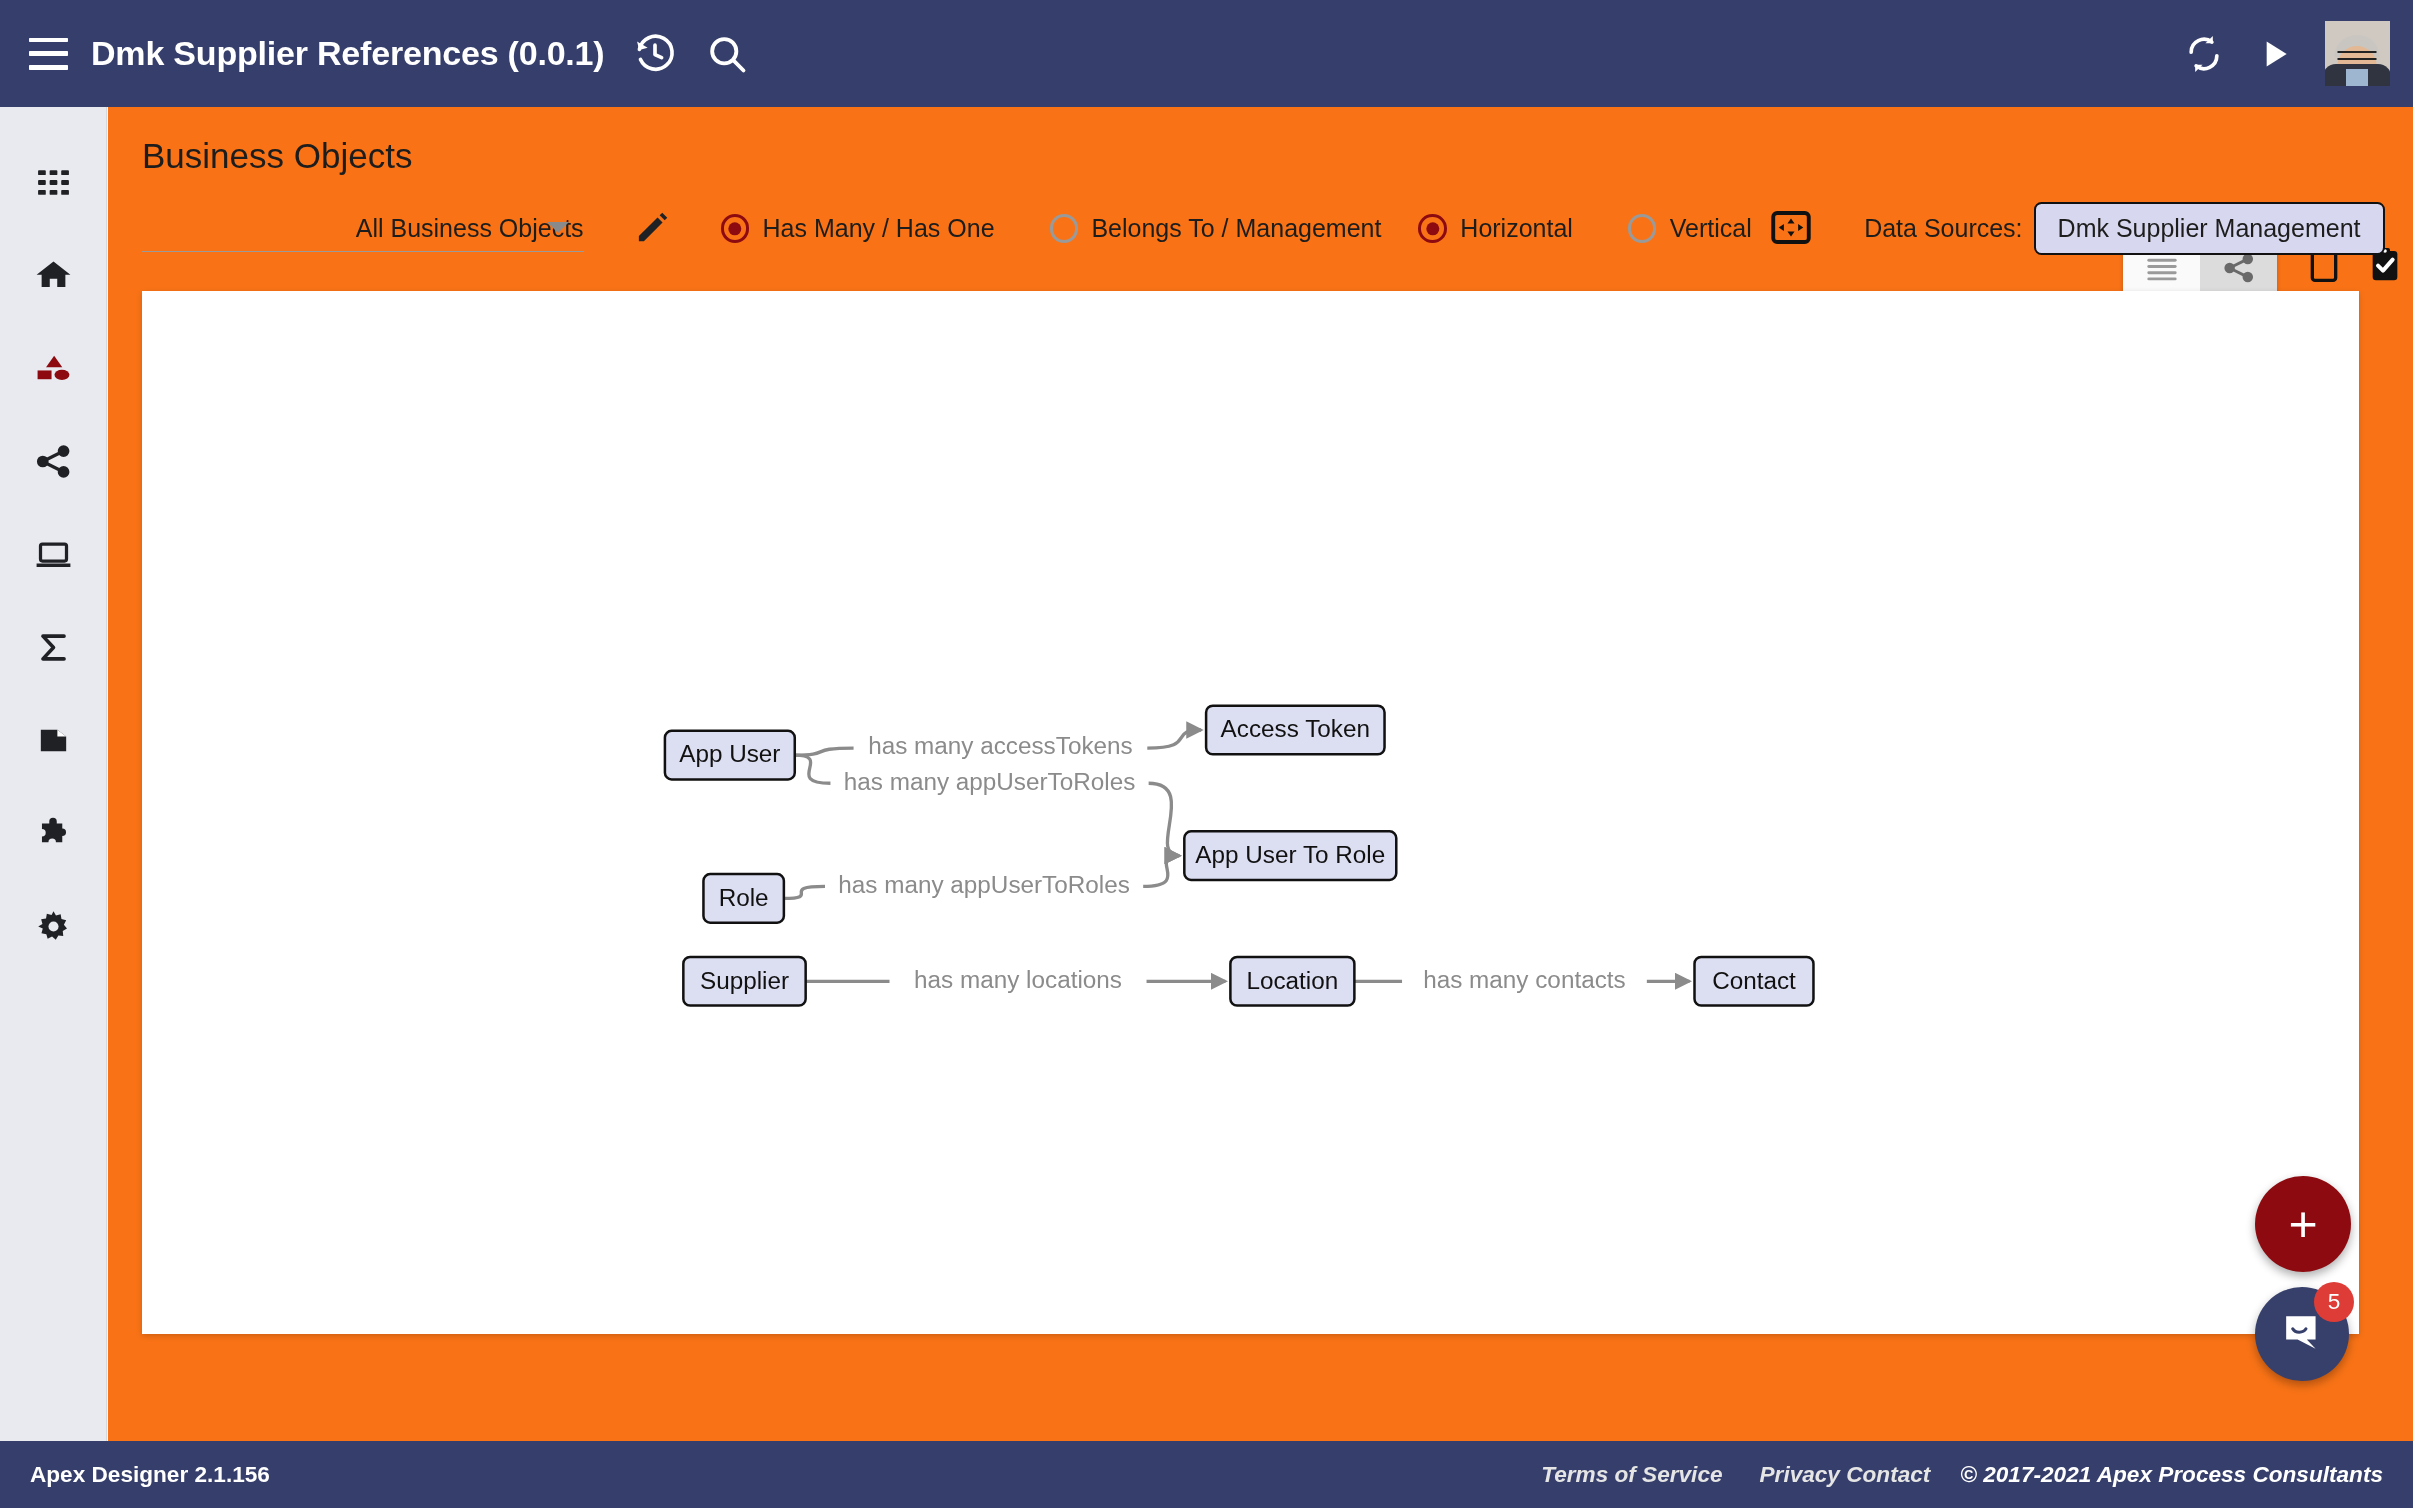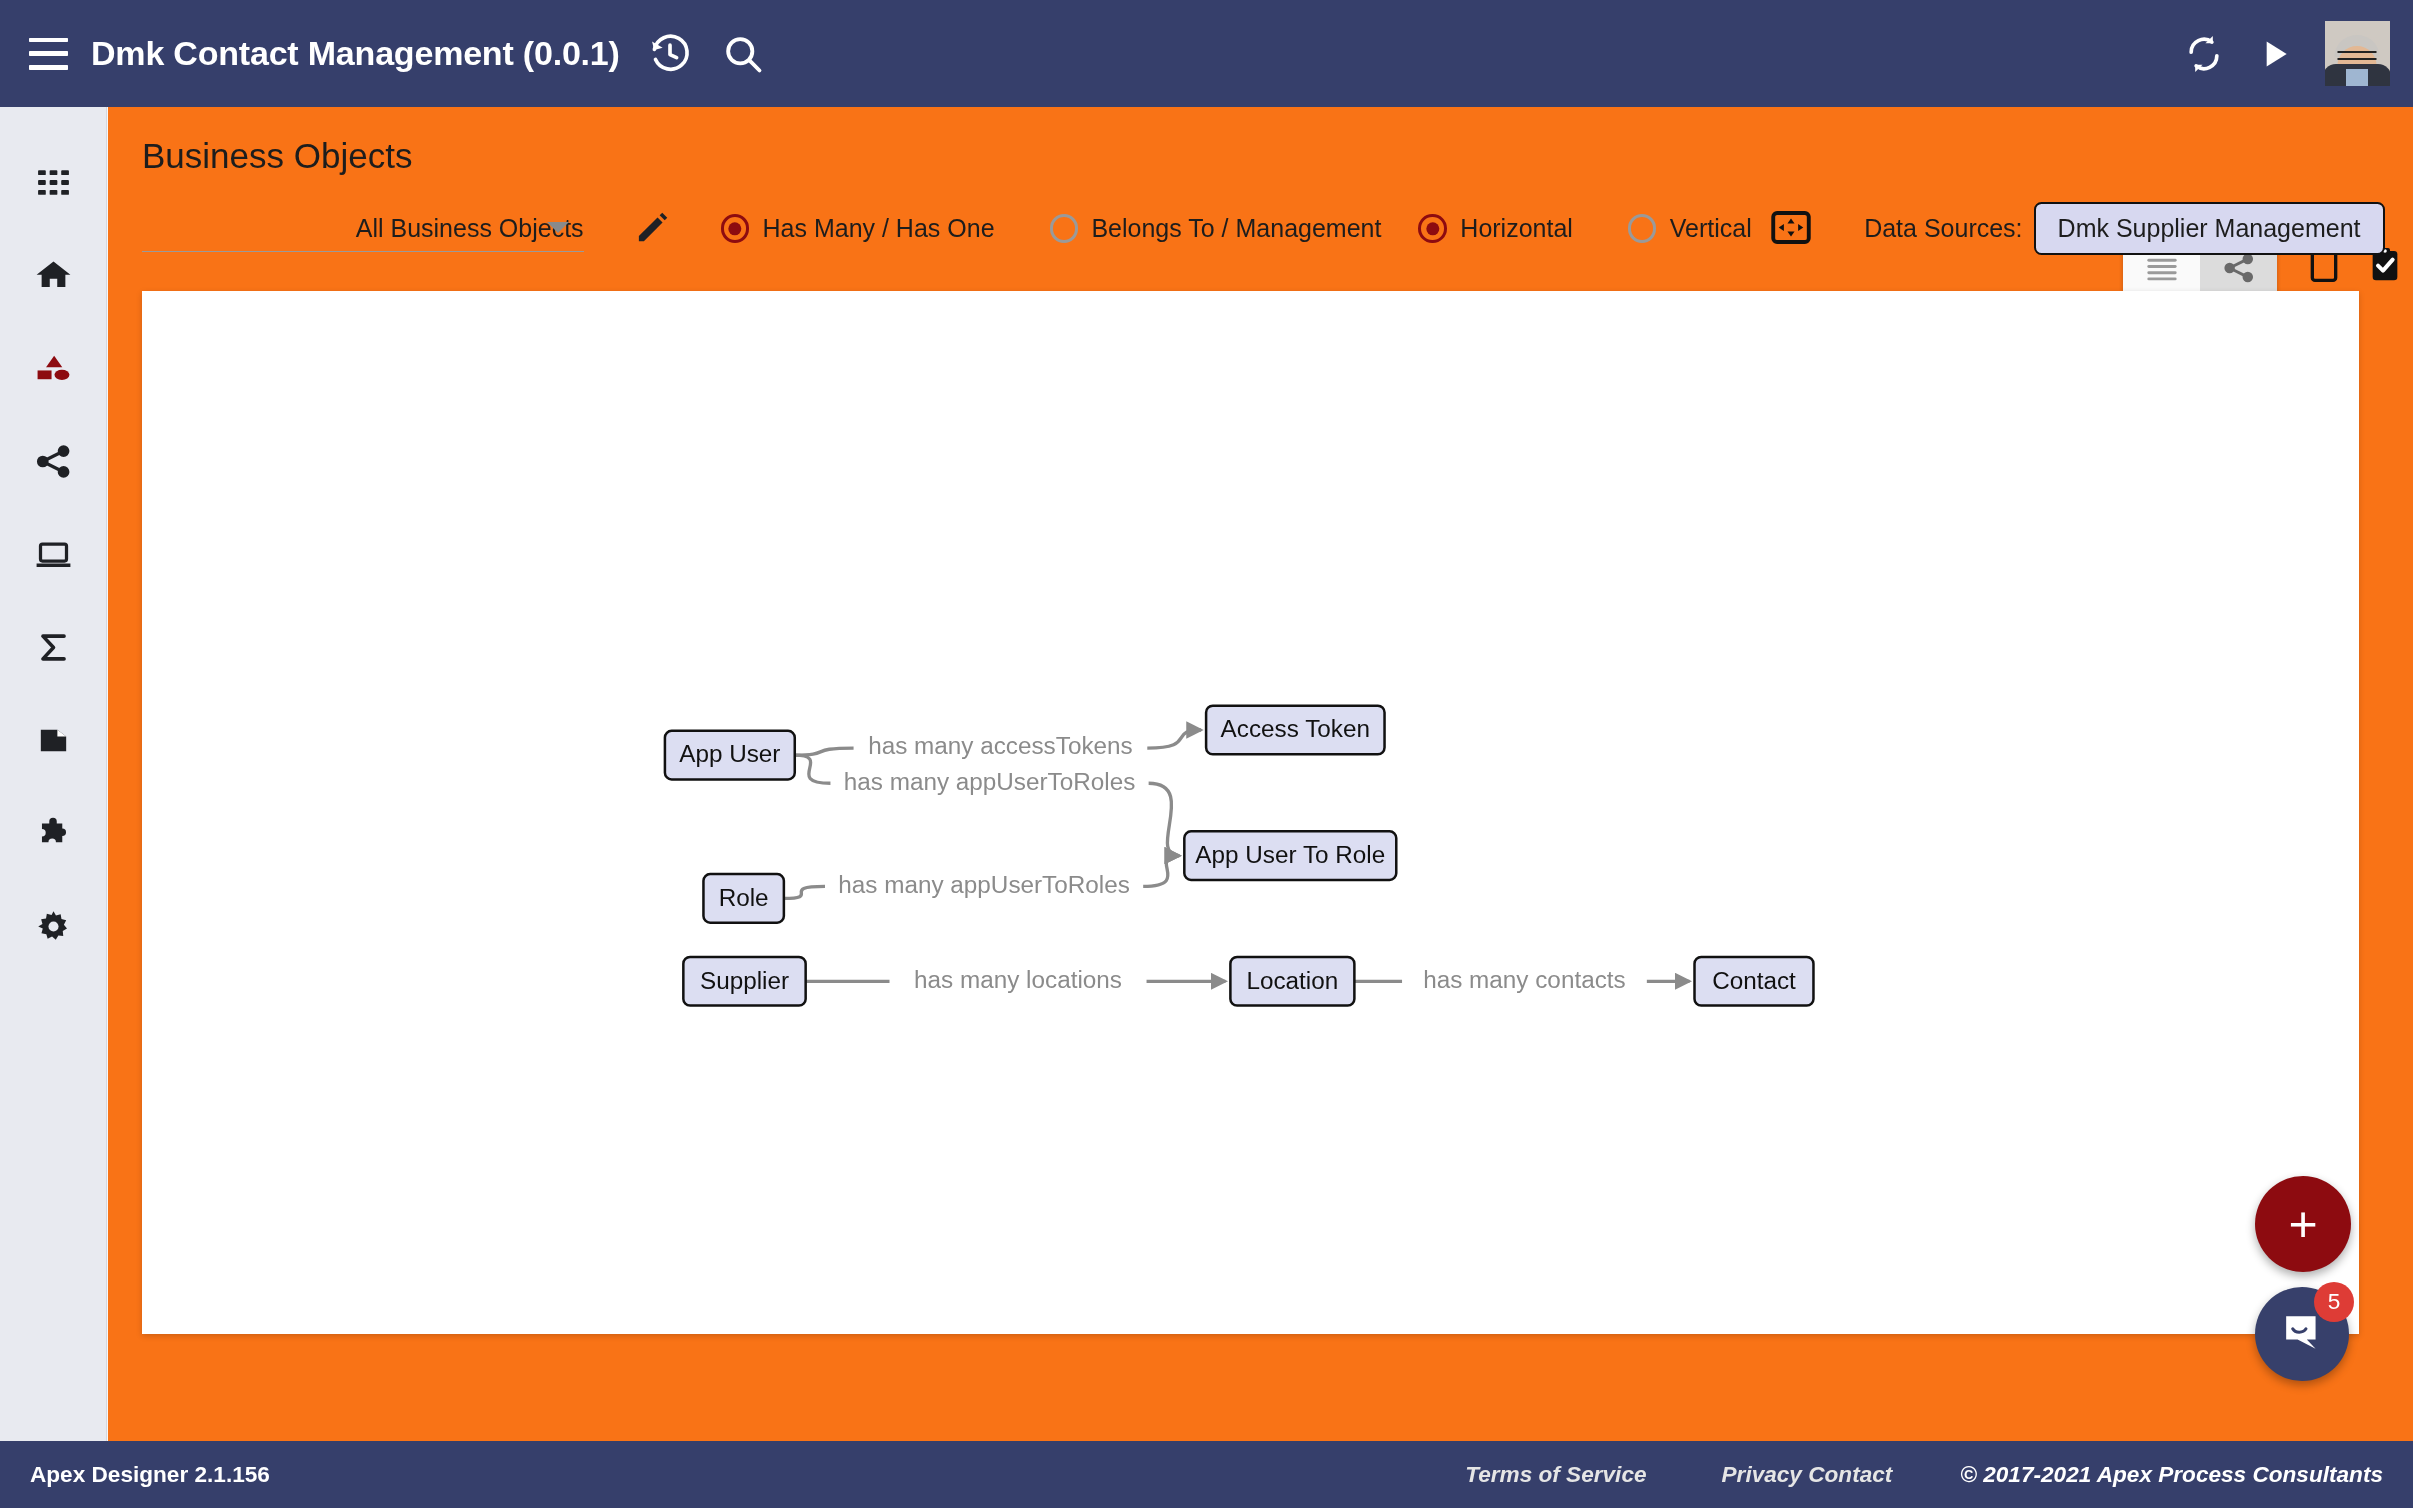--- a/index.html
+++ b/index.html
@@ -121,21 +121,21 @@
   }
   .chat-badge {
     position:absolute; top: -5px; right: -5px; width: 40px; height: 40px;
     border-radius:50%; background:#de3c36; color:#fff; font-size:22.6px;
     display:flex; align-items:center; justify-content:center;
   }
 
   
   .footer {
     position:absolute; left:0; bottom:0; width: 2413px; height: 67px;
-    background:#363f6b; display:flex; align-items:center; padding: 0 30px 0 30px; gap: 38px;
+    background:#363f6b; display:flex; align-items:center; padding: 0 30px 0 30px;
   }
   .footer .left { color:#fff; font-size: 22.6px; font-weight: bold; }
   .footer .sp { flex: 1 1 auto; }
   .footer a { color:#e5e5e5; font-size: 22.6px; font-weight:bold; text-decoration:none;
     margin-left: 37px; cursor:pointer;font-style:italic; }
   .footer .copy { color:#fff; font-size: 22.6px; font-weight: bold; margin-left: 30px; font-style: italic; }
 
   
   .nodebox { fill:#dcdef2; stroke:#111; stroke-width:3; }
   .nodelabel { font-family:"Liberation Sans", sans-serif; font-size:29px;
@@ -146,21 +146,21 @@
 </style>
 </head>
 <body>
 
 <div class="app-header">
   <div class="hamburger">
     <span></span>
       <span></span>
       <span></span>
   </div>
-  <div class="app-title">Dmk Contact Management (0.0.1)</div>
+  <div class="app-title">Dmk Supplier References (0.0.1)</div>
 
   <div class="hdr-icon">
     <svg width="44" height="44" viewBox="0 0 24 24" fill="none" stroke="#fff" stroke-width="2" stroke-linecap="round" stroke-linejoin="round">
       <path d="M3.5 9.5a9 9 0 1 1 .6 5.5"></path>
       <polyline points="2.2,5.2 3.4,9.8 8,8.6" fill="#fff" stroke="none"></polyline>
       <polyline points="12,7.2 12,12.3 15.6,14"></polyline>
     </svg>
   </div>
 
   <div class="hdr-icon">

